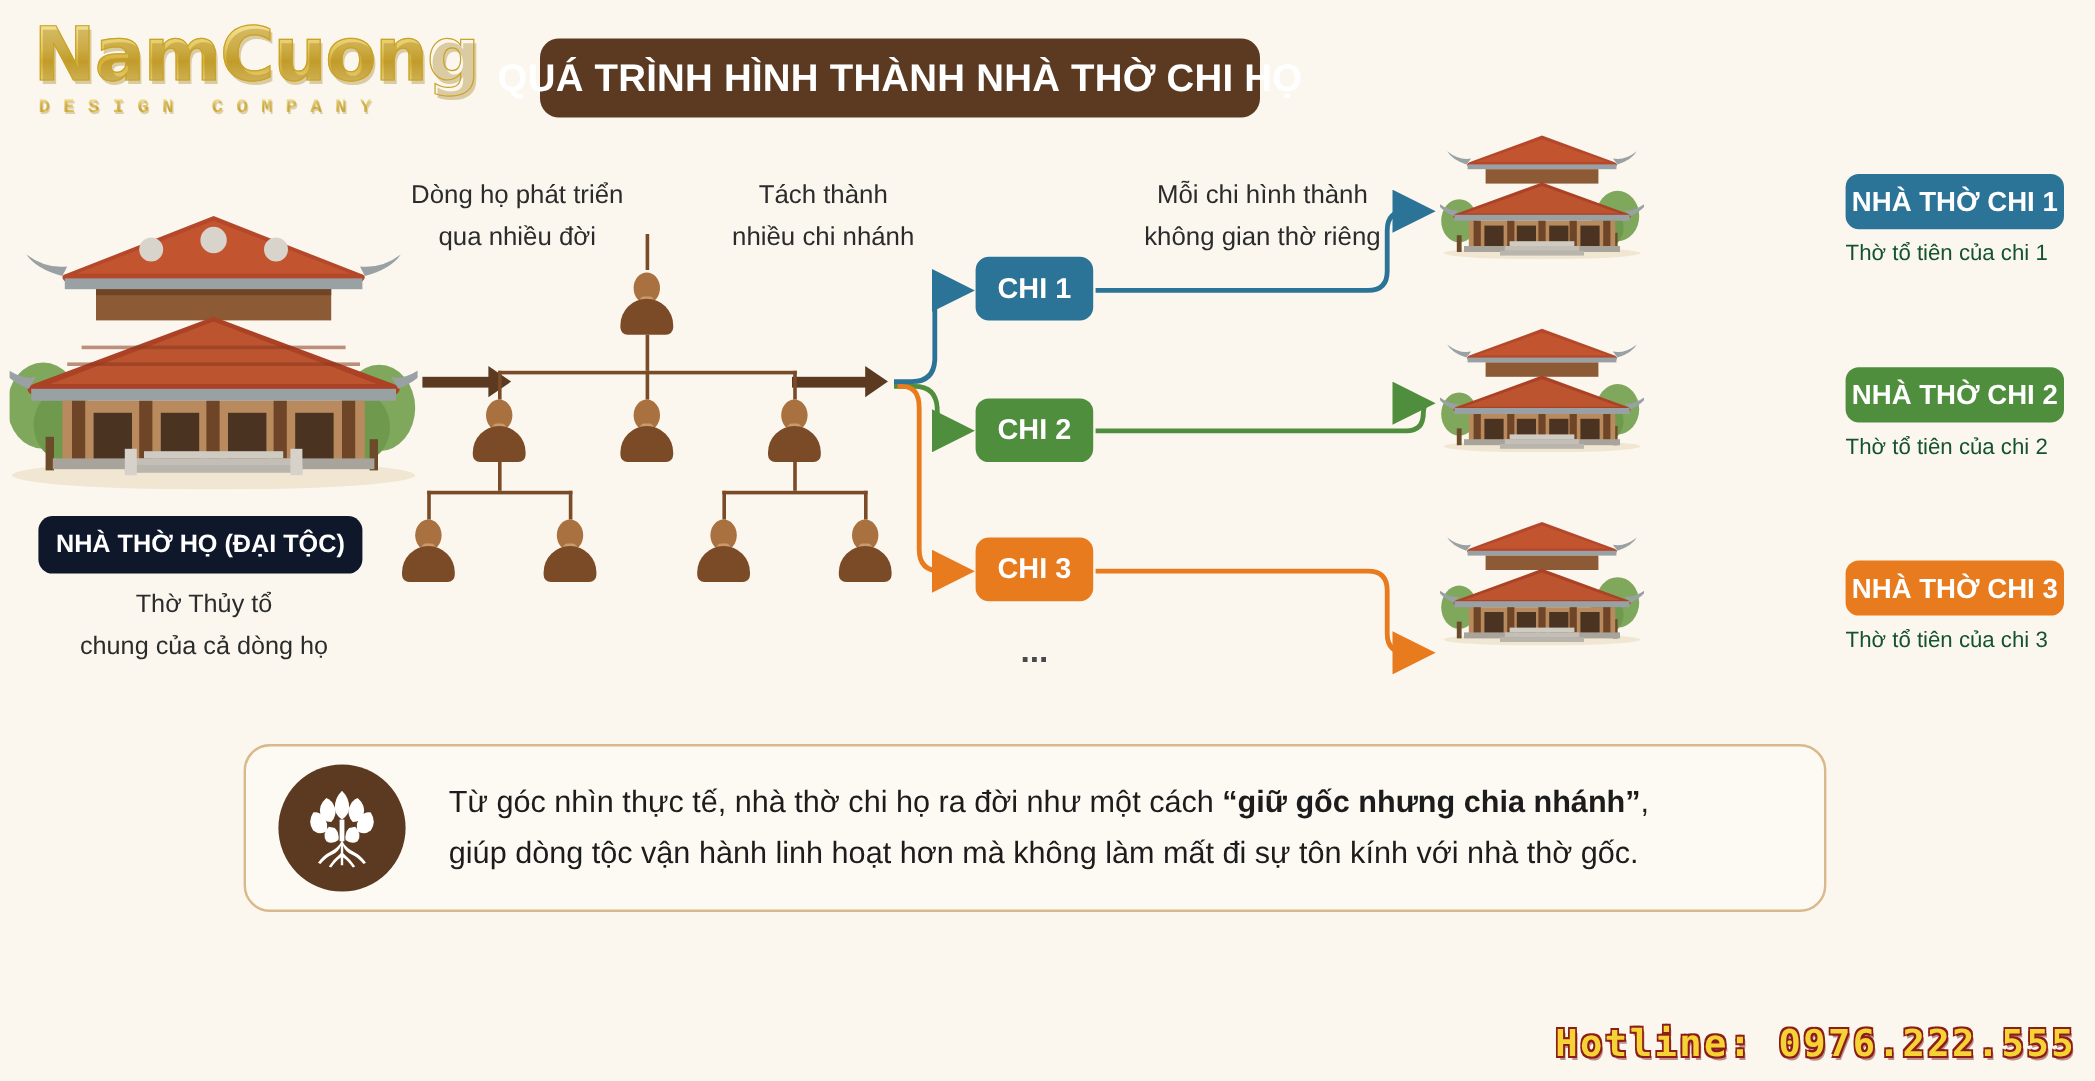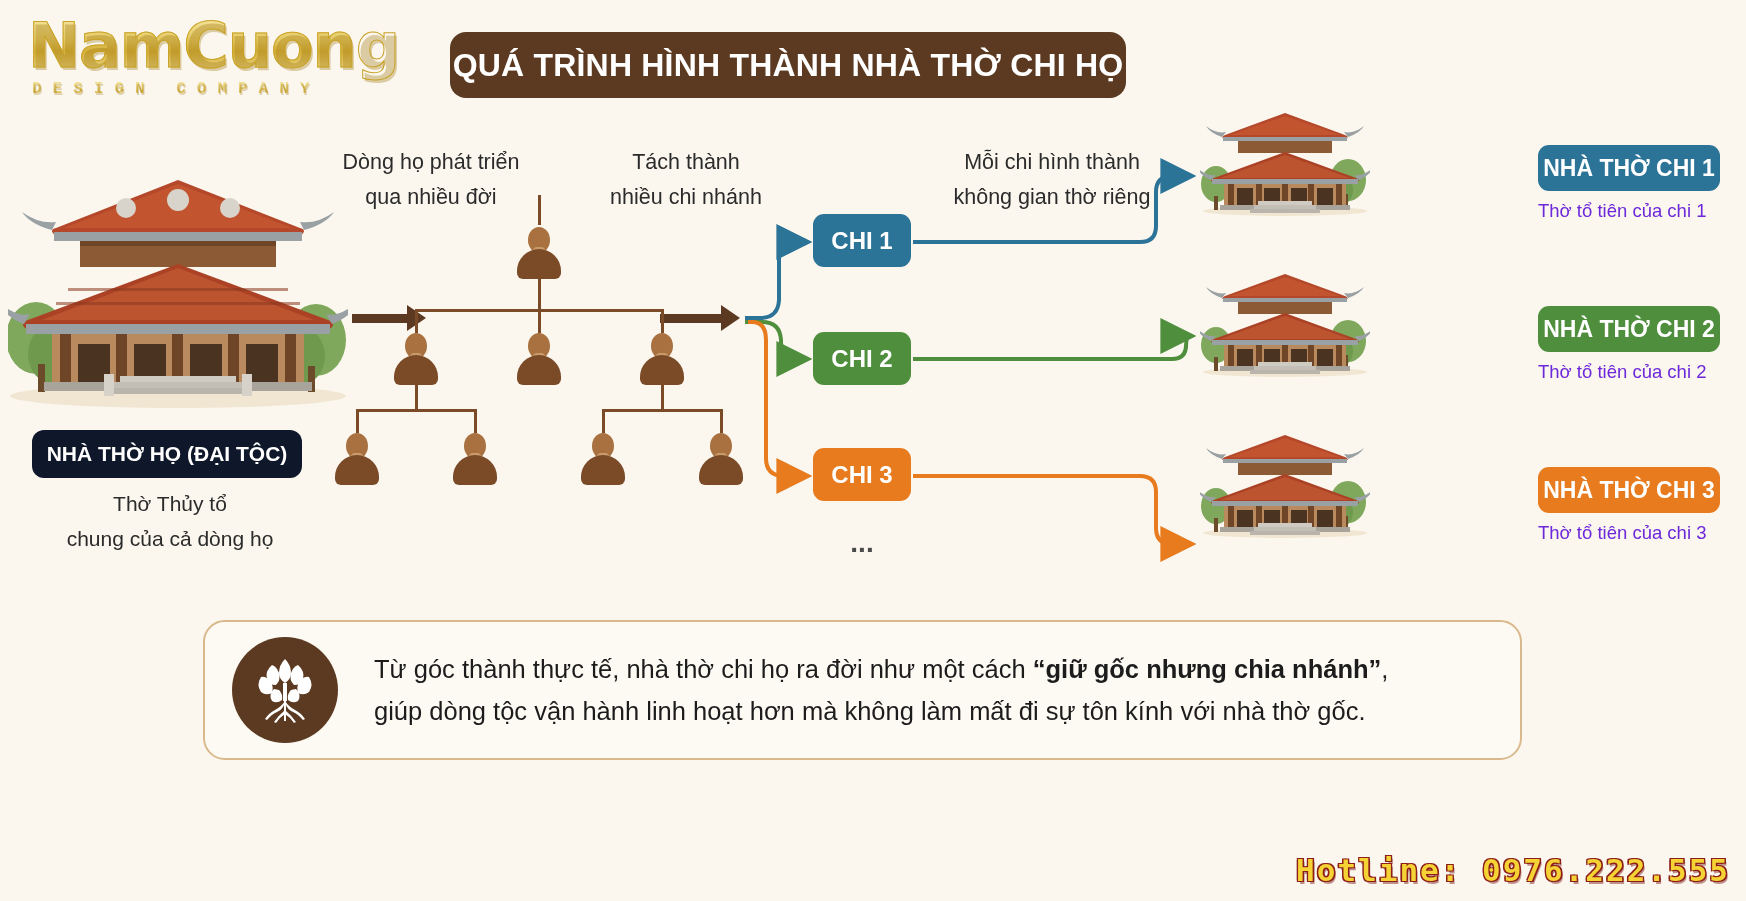--- a/index.html
+++ b/index.html
@@ -31,21 +31,21 @@
     padding-left: 18px; margin-top: 2px;
     background: linear-gradient(180deg,#F7E9A8 0%,#D8B84A 60%,#EBD88F 100%);
     -webkit-background-clip: text; background-clip: text;
     color: transparent;
     text-shadow: 1px 2px 0 rgba(160,120,20,.30);
   }
 
   
   #title-bar {
     position: absolute; left: 450px; top: 32px;
-    width: 676px; height: 66px;
+    width: 600px; height: 66px;
     background: #5C3A21; border-radius: 16px;
     display: flex; align-items: center; justify-content: center;
   }
   #title-bar span {
     color: #FFFFFF; font-size: 32px; font-weight: 700;
     letter-spacing: .2px; white-space: nowrap;
     font-family: "Liberation Sans", sans-serif;
   }
 
   
@@ -112,21 +112,21 @@
     text-align: center; color: #4A4A4A; font-size: 28px; font-weight: 700;
   }
 
   
   .r-temple { position: absolute; width: 170px; height: 108px; }
   .r-badge {
     position: absolute; width: 182px; height: 46px;
     border-radius: 11px; display: flex; align-items: center; justify-content: center;
   }
   .r-badge span { color: #fff; font-size: 23px; font-weight: 700; white-space: nowrap; }
-  .r-cap { position: absolute; width: 200px; color: #6d28d9; font-size: 18.5px; white-space: nowrap; }
+  .r-cap { position: absolute; width: 200px; color: #14532d; font-size: 18.5px; white-space: nowrap; }
   #rb1 { left: 1538px; top: 145px; background: #2B7397; }
   #rb2 { left: 1538px; top: 306px; background: #4F8E3C; }
   #rb3 { left: 1538px; top: 467px; background: #E77B1E; }
   #rc1 { left: 1538px; top: 200px; }
   #rc2 { left: 1538px; top: 361px; }
   #rc3 { left: 1538px; top: 522px; }
   #rt1 { left: 1200px; top: 108px; }
   #rt2 { left: 1200px; top: 269px; }
   #rt3 { left: 1200px; top: 430px; }
 
@@ -531,21 +531,21 @@
           <path d="M37 48 Q33 54 27 57 Q21 60 17 66 L19 67 Q24 61 29 59 Q34 57 36 52 Z"></path>
           <path d="M37 48 Q41 54 47 57 Q53 60 57 66 L55 67 Q50 61 45 59 Q40 57 38 52 Z"></path>
           <path d="M36 48 L36 68 L38 68 L38 48 Z"></path>
           <path d="M36 58 Q30 63 26 69 L28 70 Q32 64 37 61 Z"></path>
           <path d="M38 58 Q44 63 48 69 L46 70 Q42 64 37 61 Z"></path>
         </g>
       </svg>
     </div>
     <div id="note-text">
       <div>
-        <span>Từ góc thành thực tế, nhà thờ chi họ ra đời như một cách </span><b>“giữ gốc nhưng chia nhánh”</b><span>,</span>
+        <span>Từ góc nhìn thực tế, nhà thờ chi họ ra đời như một cách </span><b>“giữ gốc nhưng chia nhánh”</b><span>,</span>
       </div>
       <div>giúp dòng tộc vận hành linh hoạt hơn mà không làm mất đi sự tôn kính với nhà thờ gốc.</div>
     </div>
   </div>
 
   <div id="hotline">Hotline: 0976.222.555</div>
 
 </div>
 
 </body></html>

